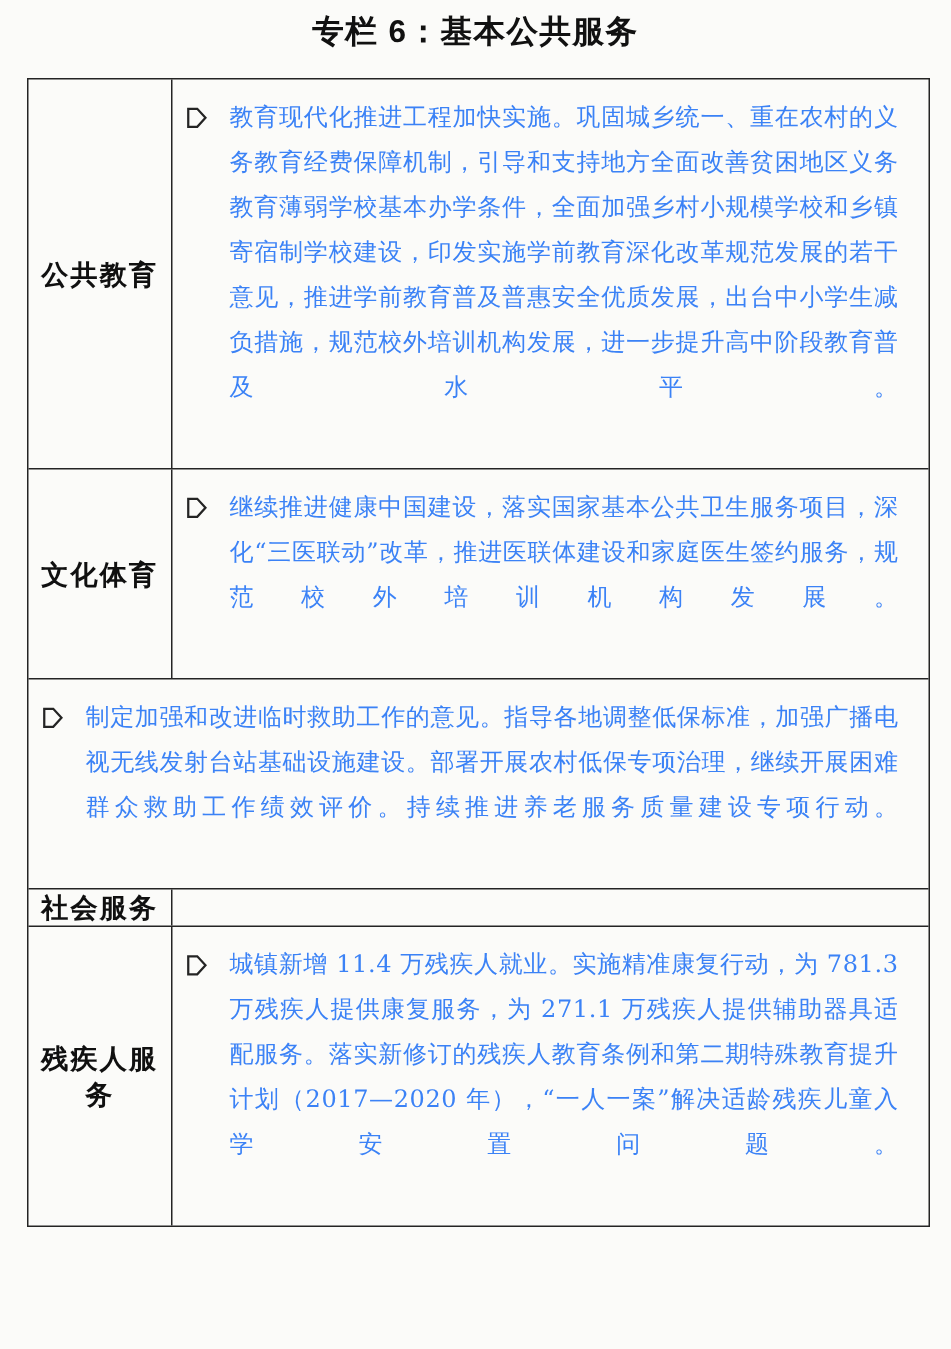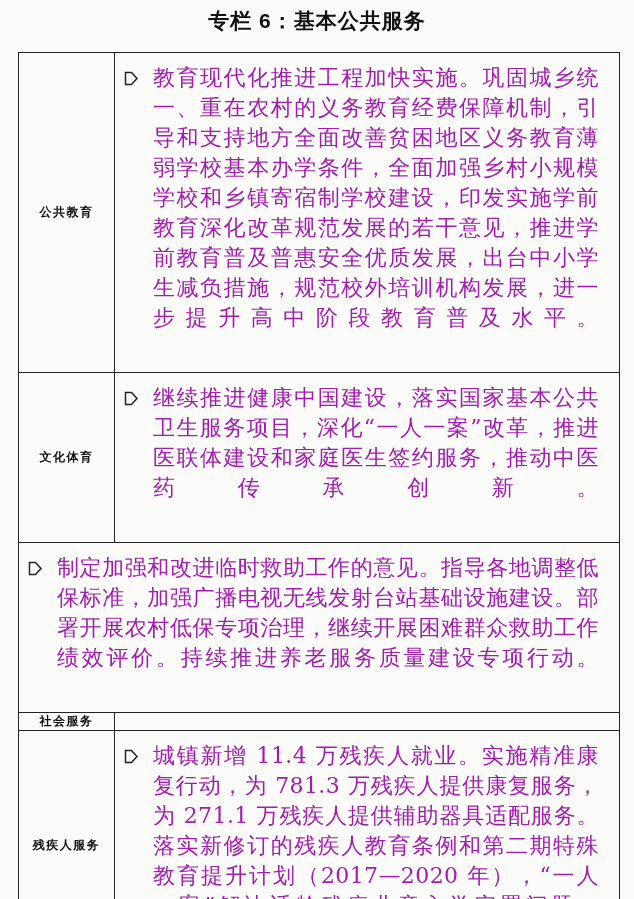--- a/index.html
+++ b/index.html
@@ -31,46 +31,46 @@
   }
   .t-row:last-child { border-bottom: none; }
   .row-header {
     flex: 0 0 96px;
     width: 96px;
     border-right: 1.6px solid #242424;
     display: flex;
     align-items: center;
     justify-content: center;
     font-weight: bold;
-    font-size: 12px;
+    font-size: 18px;
     letter-spacing: 1.5px;
     text-align: center;
     color: #101010;
   }
   .row-content {
     flex: 1;
     position: relative;
     padding: 10px 20px 9px 38px;
   }
   .bullet {
     position: absolute;
     left: 9px;
     top: 17px;
     width: 14px;
     height: 17px;
   }
   .bullet svg { display: block; }
   .row-text {
     font-family: "DejaVu Serif", "Liberation Serif", serif;
-    font-size: 22px;
+    font-size: 16px;
     line-height: 30px;
     text-align: justify;
     text-justify: inter-character;
     letter-spacing: 0.4px;
-    color: #a21caf;
+    color: #3b82f6;
   }
   
   .row-text::after { content: ""; display: inline-block; width: 100%; }
 </style>
 </head>
 <body>
 
 <div class="page">
 
   <div class="doc-title">专栏 6：基本公共服务</div>
@@ -90,21 +90,21 @@
     </div>
 
     <div class="t-row">
       <div class="row-header">文化体育</div>
       <div class="row-content">
         <span class="bullet">
           <svg width="14" height="17" viewBox="0 0 14 17">
               <polygon points="1.5,2.5 7.5,2.5 13,8.5 7.5,14.5 1.5,14.5" fill="#fbfbf9" stroke="#242424" stroke-width="1.5"></polygon>
             </svg>
         </span>
-        <div class="row-text">继续推进健康中国建设，落实国家基本公共卫生服务项目，深化“一人一案”改革，推进医联体建设和家庭医生签约服务，推动中医药传承创新。</div>
+        <div class="row-text">继续推进健康中国建设，落实国家基本公共卫生服务项目，深化“三医联动”改革，推进医联体建设和家庭医生签约服务，规范校外培训机构发展。</div>
       </div>
     </div>
 
     <div class="t-row">
       <div class="row-content">
         <span class="bullet">
           <svg width="14" height="17" viewBox="0 0 14 17">
               <polygon points="1.5,2.5 7.5,2.5 13,8.5 7.5,14.5 1.5,14.5" fill="#fbfbf9" stroke="#242424" stroke-width="1.5"></polygon>
             </svg>
         </span>

